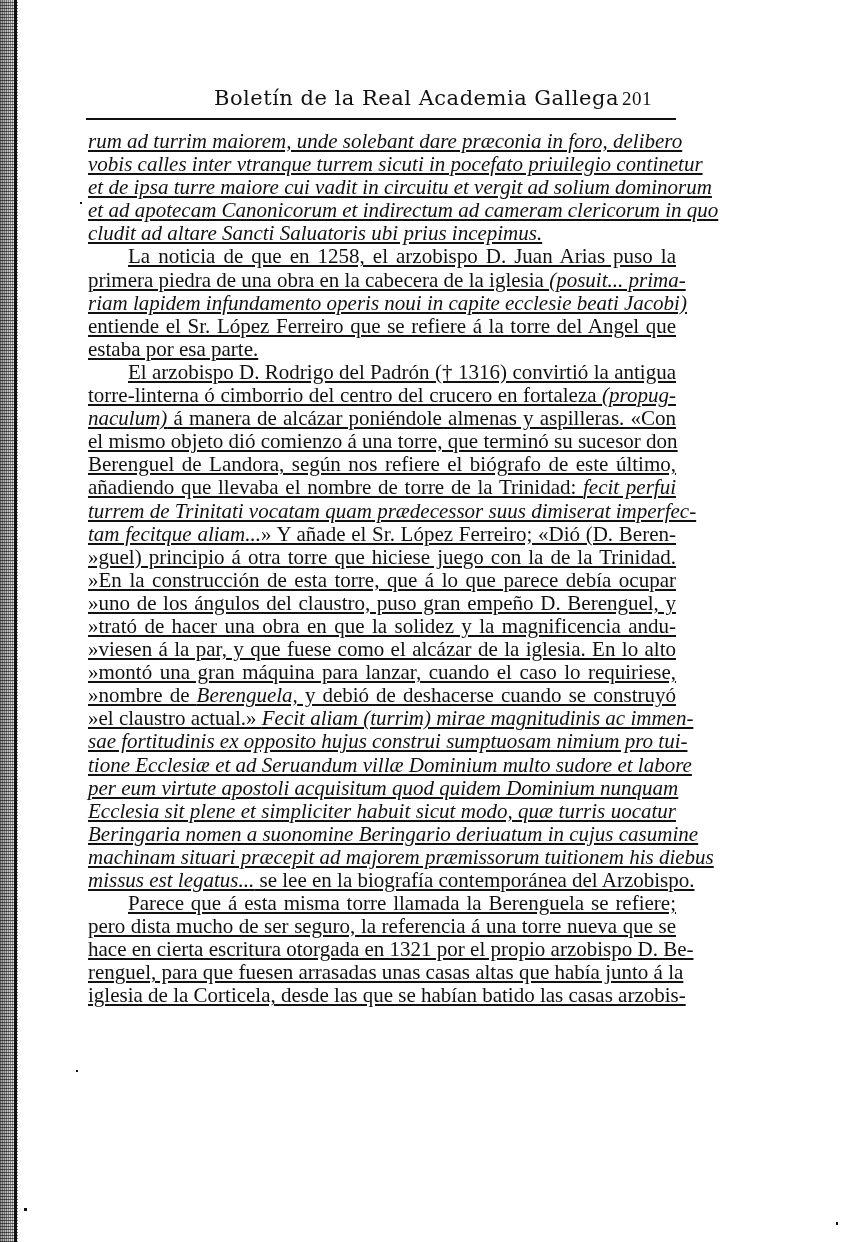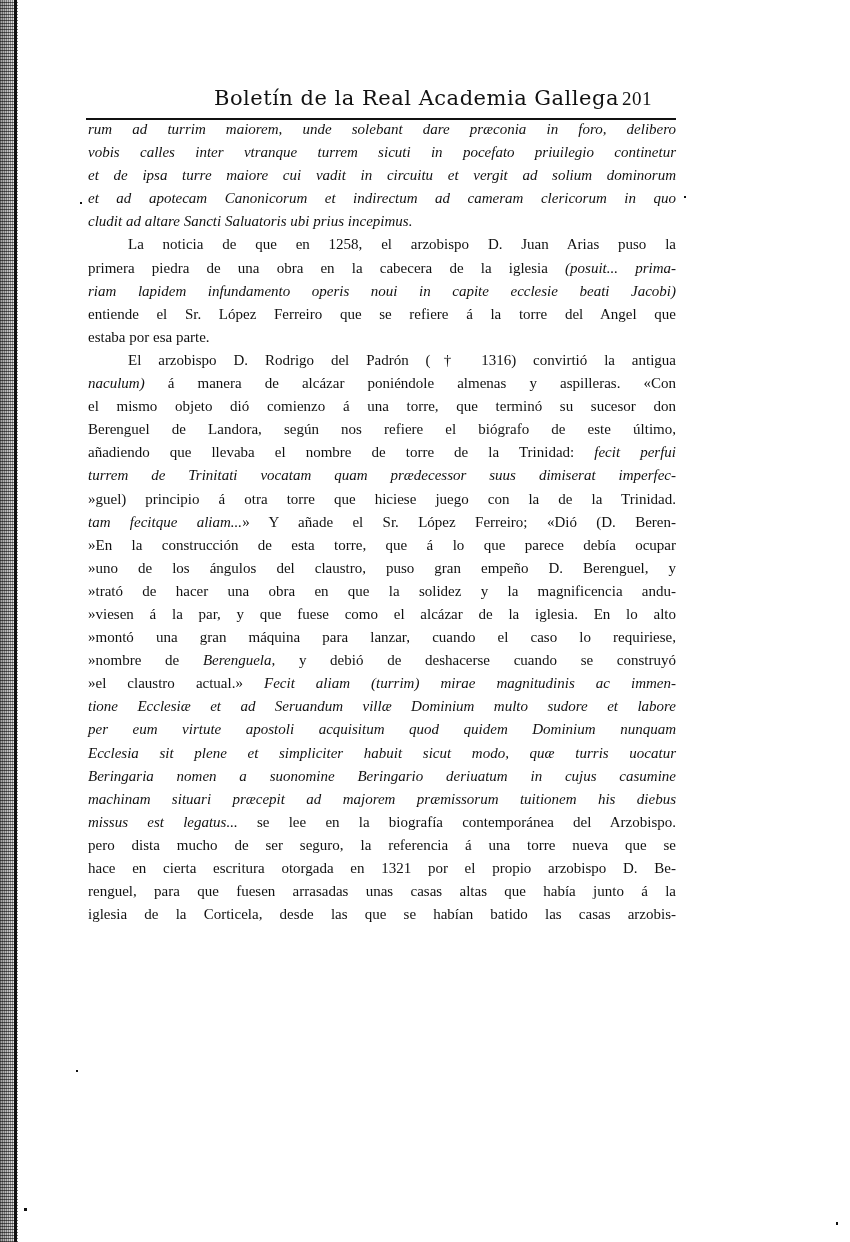--- a/index.html
+++ b/index.html
@@ -24,22 +24,22 @@
     position:absolute; left:128px; top:0; font-size:21px; letter-spacing:0.5px;
     font-family:"DejaVu Serif",serif; 
   }
   .page-number {
     position:absolute; right:24px; top:2px; font-size:19px; letter-spacing:0.5px;
   }
   .header-rule {
     position:absolute; left:86px; top:118px; width:590px; height:2px; background:#111;
   }
   .text-block {
-    position:absolute; left:88px; top:118px; width:588px;
-    font-size:15px; line-height:23.1px; text-align:justify;
+    position:absolute; left:88px; top:130px; width:588px;
+    font-size:21px; line-height:23.1px; text-align:justify;text-decoration:underline;
   }
   .line { display:block; white-space:nowrap; text-align:justify; text-align-last:justify; height:23.1px; }
   .line.last { text-align-last:left; }
   .indent { padding-left:40px; }
   .latin { font-style:italic; }
   .speck { position:absolute; background:#111; }
 </style>
 </head>
 <body>
 
@@ -57,40 +57,43 @@
     <span class="line"><span class="latin">vobis calles inter vtranque turrem sicuti in pocefato priuilegio continetur</span></span>
     <span class="line"><span class="latin">et de ipsa turre maiore cui vadit in circuitu et vergit ad solium dominorum</span></span>
     <span class="line"><span class="latin">et ad apotecam Canonicorum et indirectum ad cameram clericorum in quo</span></span>
     <span class="line last"><span class="latin">cludit ad altare Sancti Saluatoris ubi prius incepimus.</span></span>
     <span class="line indent"><span>La noticia de que en 1258, el arzobispo D. Juan Arias puso la</span></span>
     <span class="line"><span>primera piedra de una obra en la cabecera de la iglesia </span><span class="latin">(posuit... prima-</span></span>
     <span class="line"><span class="latin">riam lapidem infundamento operis noui in capite ecclesie beati Jacobi)</span></span>
     <span class="line"><span>entiende el Sr. López Ferreiro que se refiere á la torre del Angel que</span></span>
     <span class="line last"><span>estaba por esa parte.</span></span>
     <span class="line indent"><span>El arzobispo D. Rodrigo del Padrón († 1316) convirtió la antigua</span></span>
+    <span class="line"><span>torre-linterna ó cimborrio del centro del crucero en fortaleza </span><span class="latin">(propug-</span></span>
     <span class="line"><span class="latin">naculum)</span><span> á manera de alcázar poniéndole almenas y aspilleras. «Con</span></span>
     <span class="line"><span>el mismo objeto dió comienzo á una torre, que terminó su sucesor don</span></span>
     <span class="line"><span>Berenguel de Landora, según nos refiere el biógrafo de este último,</span></span>
     <span class="line"><span>añadiendo que llevaba el nombre de torre de la Trinidad: </span><span class="latin">fecit perfui</span></span>
     <span class="line"><span class="latin">turrem de Trinitati vocatam quam prædecessor suus dimiserat imperfec-</span></span>
+    <span class="line"><span class="latin">tam fecitque aliam...</span><span>» Y añade el Sr. López Ferreiro; «Dió (D. Beren-</span></span>
     <span class="line"><span>»guel) principio á otra torre que hiciese juego con la de la Trinidad.</span></span>
-    <span class="line"><span class="latin">tam fecitque aliam...</span><span>» Y añade el Sr. López Ferreiro; «Dió (D. Beren-</span></span>
     <span class="line"><span>»En la construcción de esta torre, que á lo que parece debía ocupar</span></span>
     <span class="line"><span>»uno de los ángulos del claustro, puso gran empeño D. Berenguel, y</span></span>
     <span class="line"><span>»trató de hacer una obra en que la solidez y la magnificencia andu-</span></span>
     <span class="line"><span>»viesen á la par, y que fuese como el alcázar de la iglesia. En lo alto</span></span>
     <span class="line"><span>»montó una gran máquina para lanzar, cuando el caso lo requiriese,</span></span>
     <span class="line"><span>»nombre de </span><span class="latin">Berenguela,</span><span> y debió de deshacerse cuando se construyó</span></span>
     <span class="line"><span>»el claustro actual.» </span><span class="latin">Fecit aliam (turrim) mirae magnitudinis ac immen-</span></span>
+    <span class="line"><span class="latin">sae fortitudinis ex opposito hujus construi sumptuosam nimium pro tui-</span></span>
     <span class="line"><span class="latin">tione Ecclesiæ et ad Seruandum villæ Dominium multo sudore et labore</span></span>
     <span class="line"><span class="latin">per eum virtute apostoli acquisitum quod quidem Dominium nunquam</span></span>
     <span class="line"><span class="latin">Ecclesia sit plene et simpliciter habuit sicut modo, quæ turris uocatur</span></span>
     <span class="line"><span class="latin">Beringaria nomen a suonomine Beringario deriuatum in cujus casumine</span></span>
     <span class="line"><span class="latin">machinam situari præcepit ad majorem præmissorum tuitionem his diebus</span></span>
     <span class="line"><span class="latin">missus est legatus...</span><span> se lee en la biografía contemporánea del Arzobispo.</span></span>
+    <span class="line indent"><span>Parece que á esta misma torre llamada la Berenguela se refiere;</span></span>
     <span class="line"><span>pero dista mucho de ser seguro, la referencia á una torre nueva que se</span></span>
     <span class="line"><span>hace en cierta escritura otorgada en 1321 por el propio arzobispo D. Be-</span></span>
     <span class="line"><span>renguel, para que fuesen arrasadas unas casas altas que había junto á la</span></span>
     <span class="line"><span>iglesia de la Corticela, desde las que se habían batido las casas arzobis-</span></span>
   </div>
 
 <div class="speck" style="left:80px;top:202px;width:2px;height:2px;"></div>
 <div class="speck" style="left:684px;top:196px;width:2px;height:2px;"></div>
 <div class="speck" style="left:76px;top:1070px;width:2px;height:2px;"></div>
 <div class="speck" style="left:836px;top:1222px;width:2px;height:3px;"></div>

